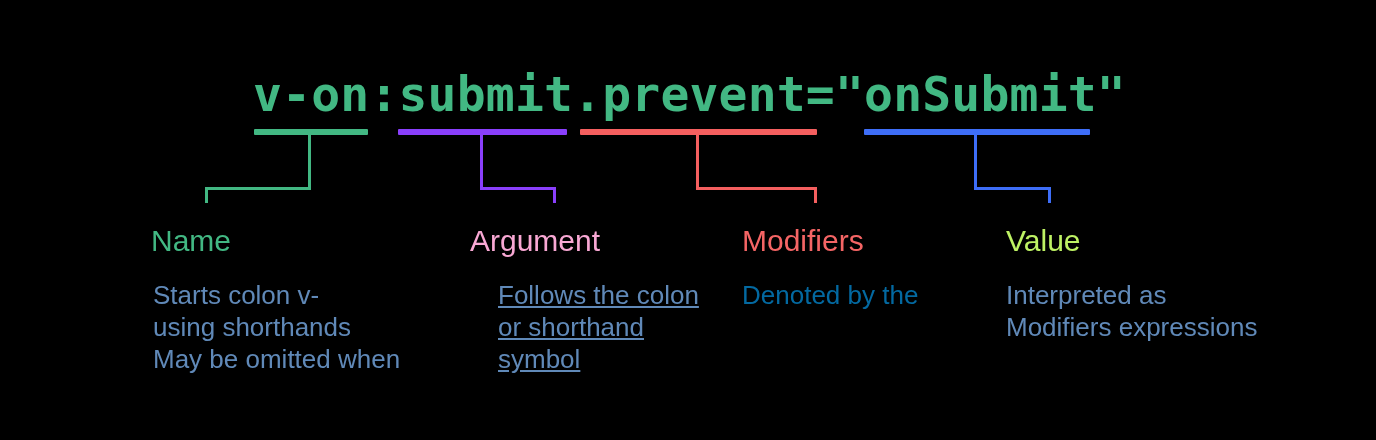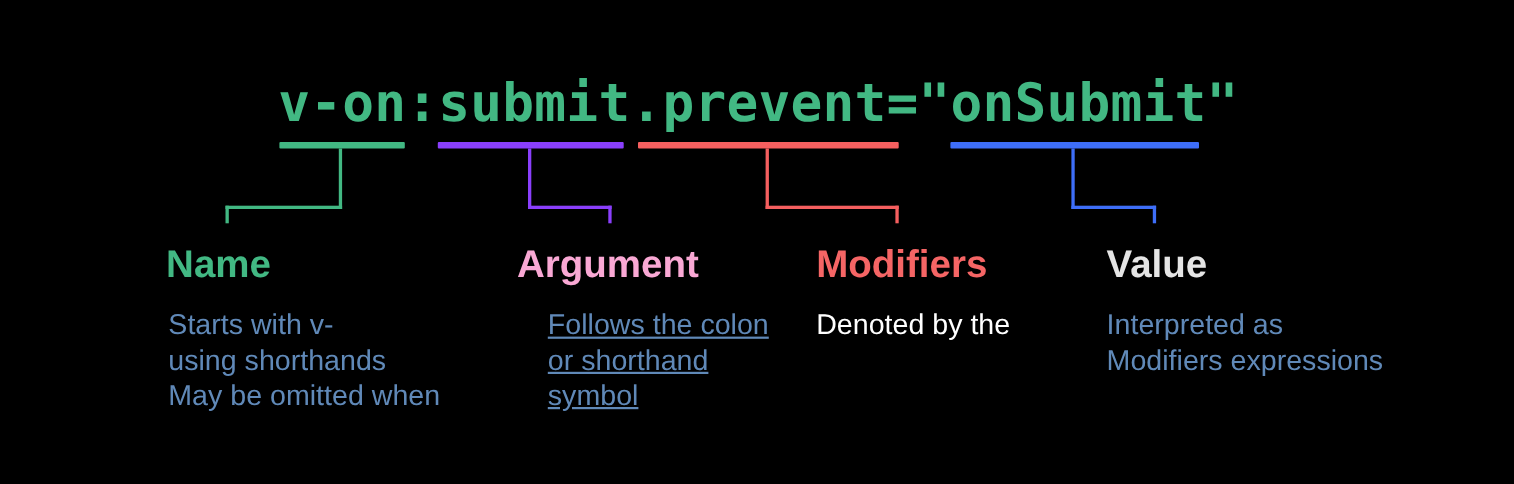--- a/index.html
+++ b/index.html
@@ -54,22 +54,22 @@
 
   .drop { top: 187px; height: 16px; }
   .drop.seg0 { left: 205px;  }
   .drop.seg1 { left: 553px;  }
   .drop.seg2 { left: 814px;  }
   .drop.seg3 { left: 1048px; }
 
   .label {
     position: absolute;
     top: 223px;
-    font-size: 35px;
-    font-weight: bold;
+    font-size: 30px;
+    font-weight: normal;
     line-height: 35px;
     white-space: nowrap;
   }
   .label.seg0 { left: 151px;  }
   .label.seg1 { left: 470px;  }
   .label.seg2 { left: 742px;  }
   .label.seg3 { left: 1006px; }
 
   .desc {
     position: absolute;
@@ -89,48 +89,48 @@
 <div class="stage">
 
   <div class="code" style="color: rgb(66, 184, 131);">v-on:submit.prevent="onSubmit"</div>
 
   <div class="bar seg0" style="background-color: rgb(66, 184, 131);"></div>
   <div class="vline stem seg0" style="background-color: rgb(66, 184, 131);"></div>
   <div class="hline elbow seg0" style="background-color: rgb(66, 184, 131);"></div>
   <div class="vline drop seg0" style="background-color: rgb(66, 184, 131);"></div>
   <div class="label seg0" style="color: rgb(66, 184, 131);">Name</div>
   <div class="desc seg0" style="color: rgb(96, 137, 184);">
-    <div>Starts with v-</div>
+    <div>Starts colon v-</div>
     <div>using shorthands</div>
     <div>May be omitted when</div>
   </div>
 
   <div class="bar seg1" style="background-color: rgb(138, 63, 252);"></div>
   <div class="vline stem seg1" style="background-color: rgb(138, 63, 252);"></div>
   <div class="hline elbow seg1" style="background-color: rgb(138, 63, 252);"></div>
   <div class="vline drop seg1" style="background-color: rgb(138, 63, 252);"></div>
   <div class="label seg1" style="color: #f9a8d4;">Argument</div>
   <div class="desc seg1" style="color: rgb(96, 137, 184);">
     <div>Follows the colon</div>
     <div>or shorthand</div>
     <div>symbol</div>
   </div>
 
   <div class="bar seg2" style="background-color: rgb(245, 95, 95);"></div>
   <div class="vline stem seg2" style="background-color: rgb(245, 95, 95);"></div>
   <div class="hline elbow seg2" style="background-color: rgb(245, 95, 95);"></div>
   <div class="vline drop seg2" style="background-color: rgb(245, 95, 95);"></div>
   <div class="label seg2" style="color: rgb(245, 101, 101);">Modifiers</div>
-  <div class="desc seg2" style="color: #ffffff;">
+  <div class="desc seg2" style="color: #0369a1;">
     <div>Denoted by the</div>
   </div>
 
   <div class="bar seg3" style="background-color: rgb(62, 110, 248);"></div>
   <div class="vline stem seg3" style="background-color: rgb(62, 110, 248);"></div>
   <div class="hline elbow seg3" style="background-color: rgb(62, 110, 248);"></div>
   <div class="vline drop seg3" style="background-color: rgb(62, 110, 248);"></div>
-  <div class="label seg3" style="color: #e5e5e5;">Value</div>
+  <div class="label seg3" style="color: #bef264;">Value</div>
   <div class="desc seg3" style="color: rgb(96, 137, 184);">
     <div>Interpreted as</div>
     <div>Modifiers expressions</div>
   </div>
 
 </div>
 
 </body></html>

